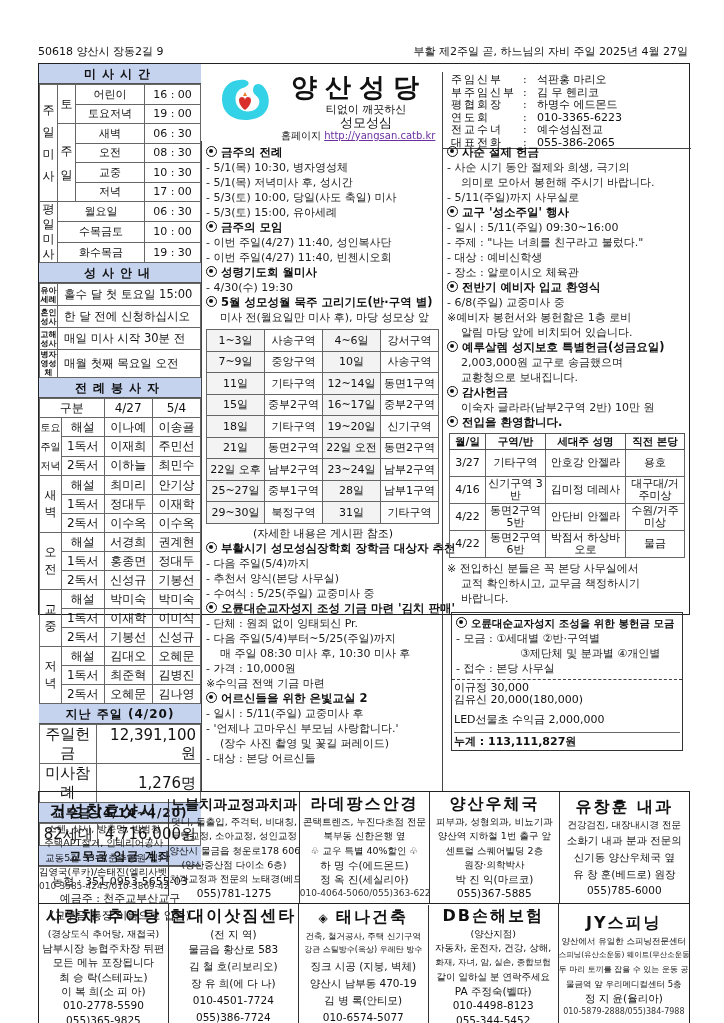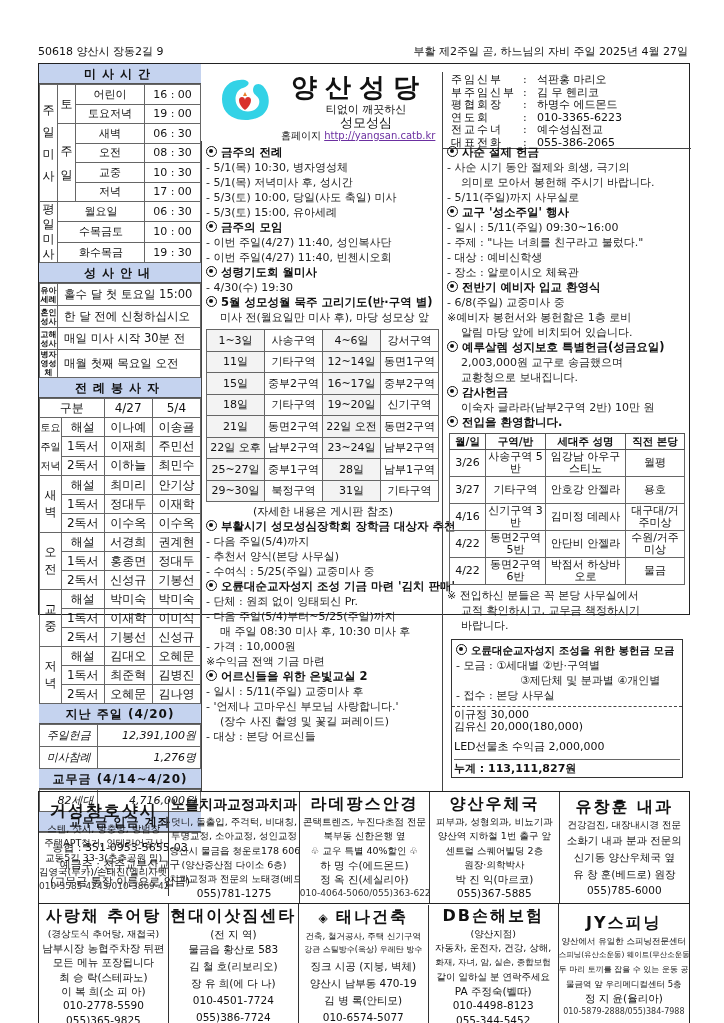--- a/index.html
+++ b/index.html
@@ -8,21 +8,21 @@
   .page { position: absolute; left: 38px; top: 63px; width: 652px; border: 1.5px solid #222; }
   .left { position: absolute; left: 0; top: 0; width: 162px; }
   .hdr-blue { background: #c5d3ef; text-align: center; font-weight: bold; font-size: 12px; letter-spacing: 6px; border-bottom: 1px solid #555; height: 20px; line-height: 20px; }
   table { border-collapse: collapse; }
   td { border: 1px solid #666; font-size: 11px; text-align: center; padding: 0; }
   .mass td { height: 19.5px; }
   .guide td { height: 22px; }
   .guide .lab { font-size: 8px; line-height: 9px; width: 18px; font-weight: bold; }
   .guide .val { text-align: left; padding-left: 6px; font-size: 11.5px; }
   .servers td { height: 19px; font-size: 12px; }
-  .fin td { height: 22px; font-size: 11px; font-style: italic; }
+  .fin td { height: 22px; font-size: 15px; }
   .fin .r { text-align: right; padding-right: 4px; }
   .acct { font-size: 11px; text-align: center; line-height: 17px; padding: 6px 0; border-top: 1px solid #666; }
   .header-mid { position: absolute; left: 162px; top: 0; width: 241px; height: 77px; }
   .logo { position: absolute; left: 16px; top: 12px; width: 56px; height: 48px; }
   .church-name { position: absolute; left: 78px; top: 6px; width: 160px; text-align: center; font-size: 26px; font-weight: bold; letter-spacing: 8px; }
   .subtitle1 { position: absolute; left: 100px; top: 38px; font-size: 11px; width: 130px; text-align: center; }
   .subtitle2 { position: absolute; left: 100px; top: 50px; font-size: 13px; width: 130px; text-align: center; }
   .homepage { position: absolute; left: 80px; top: 65px; font-size: 10px; white-space: nowrap; }
   .homepage a { color: #6b2fa0; text-decoration: underline; }
   .staff { position: absolute; left: 403px; top: 8px; width: 249px; height: 77px; border-left: 1px solid #444; border-bottom: 1px solid #444; padding: 2px 8px; font-size: 11px; line-height: 12.5px; }
@@ -319,20 +319,26 @@
 
     <table class="rosary">
       <tbody>
           <tr>
             <td class="d">1~3일</td>
             <td>사송구역</td>
             <td class="d">4~6일</td>
             <td>강서구역</td>
           </tr>
       <tr>
+            <td class="d">7~9일</td>
+            <td>중앙구역</td>
+            <td class="d">10일</td>
+            <td>사송구역</td>
+          </tr>
+      <tr>
             <td class="d">11일</td>
             <td>기타구역</td>
             <td class="d">12~14일</td>
             <td>동면1구역</td>
           </tr>
       <tr>
             <td class="d">15일</td>
             <td>중부2구역</td>
             <td class="d">16~17일</td>
             <td>중부2구역</td>
@@ -411,26 +417,20 @@
 
     <table class="welcome" style="width:236px;margin:3px 2px;border:1.5px solid #222;">
       <tbody>
           <tr>
         <th style="width:36px;">월/일</th>
         <th style="width:60px;">구역/반</th>
         <th style="width:80px;">세대주 성명</th>
         <th>직전 본당</th>
       </tr>
       <tr>
-            <td>3/26</td>
-            <td>사송구역 5반</td>
-            <td>임강남 아우구스티노</td>
-            <td>월평</td>
-          </tr>
-      <tr>
             <td>3/27</td>
             <td>기타구역</td>
             <td>안호강 안젤라</td>
             <td>용호</td>
           </tr>
       <tr>
             <td>4/16</td>
             <td>신기구역 3반</td>
             <td>김미정 데레사</td>
             <td>대구대/거주미상</td>

